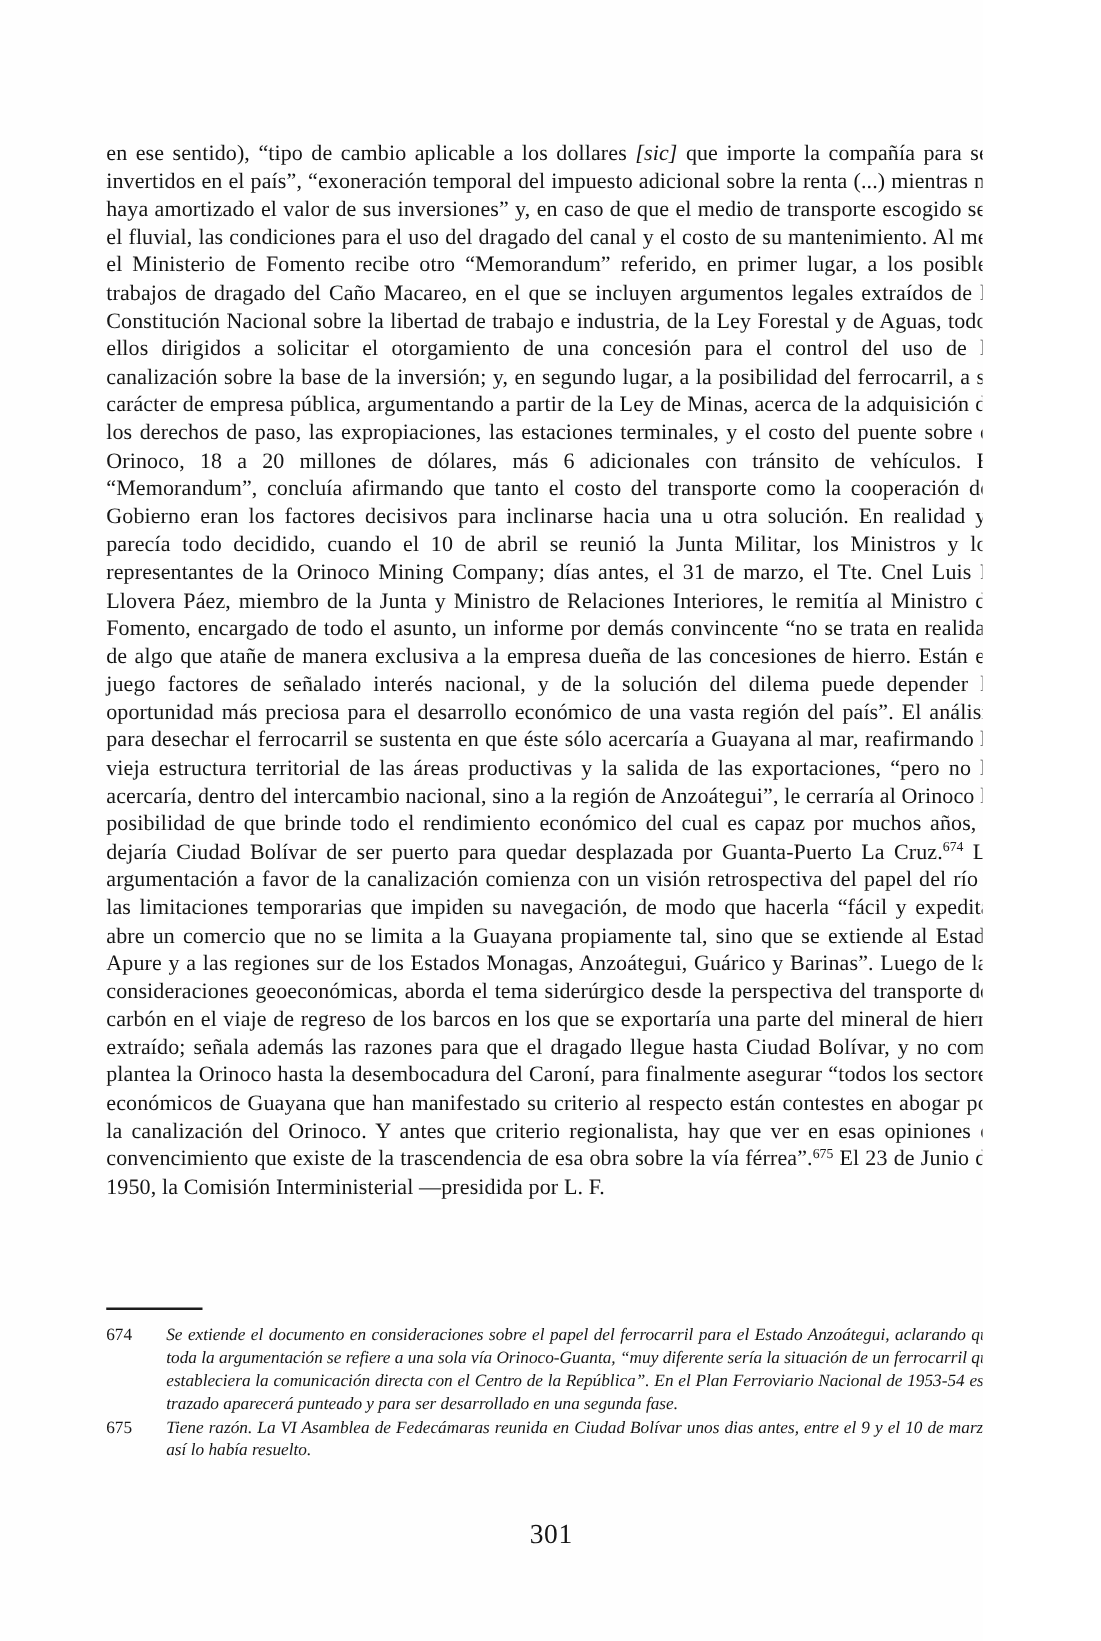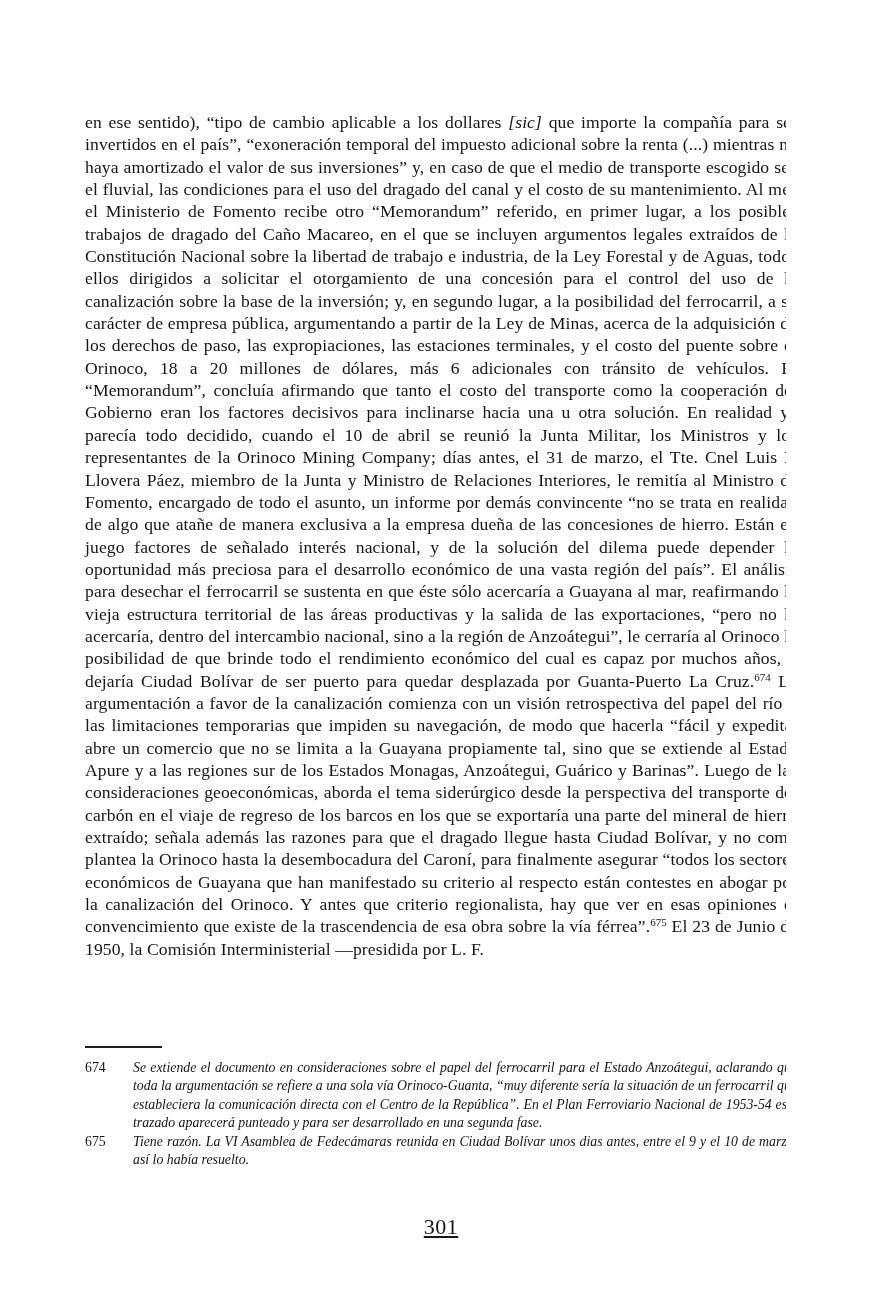--- a/index.html
+++ b/index.html
@@ -65,21 +65,20 @@
     font-style: italic;
   }
   .page-number {
     position: absolute;
     left: 85px;
     top: 1214px;
     width: 712px;
     text-align: center;
     font-size: 22px;
     letter-spacing: 0.5px;
-    text-decoration: underline;
   }
 </style>
 </head>
 <body>
 
 <div class="page">
 
   <p class="body-text"><span>en ese sentido), “tipo de cambio aplicable a los dollares </span><i>[sic]</i><span> que importe la compañía para ser invertidos en el país”, “exoneración temporal del impuesto adicional sobre la renta (...) mientras no haya amortizado el valor de sus inversiones” y, en caso de que el medio de transporte escogido sea el fluvial, las condiciones para el uso del dragado del canal y el costo de su mantenimiento. Al mes el Ministerio de Fomento recibe otro “Memorandum” referido, en primer lugar, a los posibles trabajos de dragado del Caño Macareo, en el que se incluyen argumentos legales extraídos de la Constitución Nacional sobre la libertad de trabajo e industria, de la Ley Forestal y de Aguas, todos ellos dirigidos a solicitar el otorgamiento de una concesión para el control del uso de la canalización sobre la base de la inversión; y, en segundo lugar, a la posibilidad del ferrocarril, a su carácter de empresa pública, argumentando a partir de la Ley de Minas, acerca de la adquisición de los derechos de paso, las expropiaciones, las estaciones terminales, y el costo del puente sobre el Orinoco, 18 a 20 millones de dólares, más 6 adicionales con tránsito de vehículos. El “Memorandum”, concluía afirmando que tanto el costo del transporte como la cooperación del Gobierno eran los factores decisivos para inclinarse hacia una u otra solución. En realidad ya parecía todo decidido, cuando el 10 de abril se reunió la Junta Militar, los Ministros y los representantes de la Orinoco Mining Company; días antes, el 31 de marzo, el Tte. Cnel Luis F. Llovera Páez, miembro de la Junta y Ministro de Relaciones Interiores, le remitía al Ministro de Fomento, encargado de todo el asunto, un informe por demás convincente “no se trata en realidad de algo que atañe de manera exclusiva a la empresa dueña de las concesiones de hierro. Están en juego factores de señalado interés nacional, y de la solución del dilema puede depender la oportunidad más preciosa para el desarrollo económico de una vasta región del país”. El análisis para desechar el ferrocarril se sustenta en que éste sólo acercaría a Guayana al mar, reafirmando la vieja estructura territorial de las áreas productivas y la salida de las exportaciones, “pero no la acercaría, dentro del intercambio nacional, sino a la región de Anzoátegui”, le cerraría al Orinoco la posibilidad de que brinde todo el rendimiento económico del cual es capaz por muchos años, y dejaría Ciudad Bolívar de ser puerto para quedar desplazada por Guanta-Puerto La Cruz.</span><sup class="fn-ref">674</sup><span> La argumentación a favor de la canalización comienza con un visión retrospectiva del papel del río y las limitaciones temporarias que impiden su navegación, de modo que hacerla “fácil y expedita, abre un comercio que no se limita a la Guayana propiamente tal, sino que se extiende al Estado Apure y a las regiones sur de los Estados Monagas, Anzoátegui, Guárico y Barinas”. Luego de las consideraciones geoeconómicas, aborda el tema siderúrgico desde la perspectiva del transporte del carbón en el viaje de regreso de los barcos en los que se exportaría una parte del mineral de hierro extraído; señala además las razones para que el dragado llegue hasta Ciudad Bolívar, y no como plantea la Orinoco hasta la desembocadura del Caroní, para finalmente asegurar “todos los sectores económicos de Guayana que han manifestado su criterio al respecto están contestes en abogar por la canalización del Orinoco. Y antes que criterio regionalista, hay que ver en esas opiniones el convencimiento que existe de la trascendencia de esa obra sobre la vía férrea”.</span><sup class="fn-ref">675</sup><span> El 23 de Junio de 1950, la Comisión Interministerial —presidida por L. F.</span></p>
 
   <div class="fn-sep"></div>

